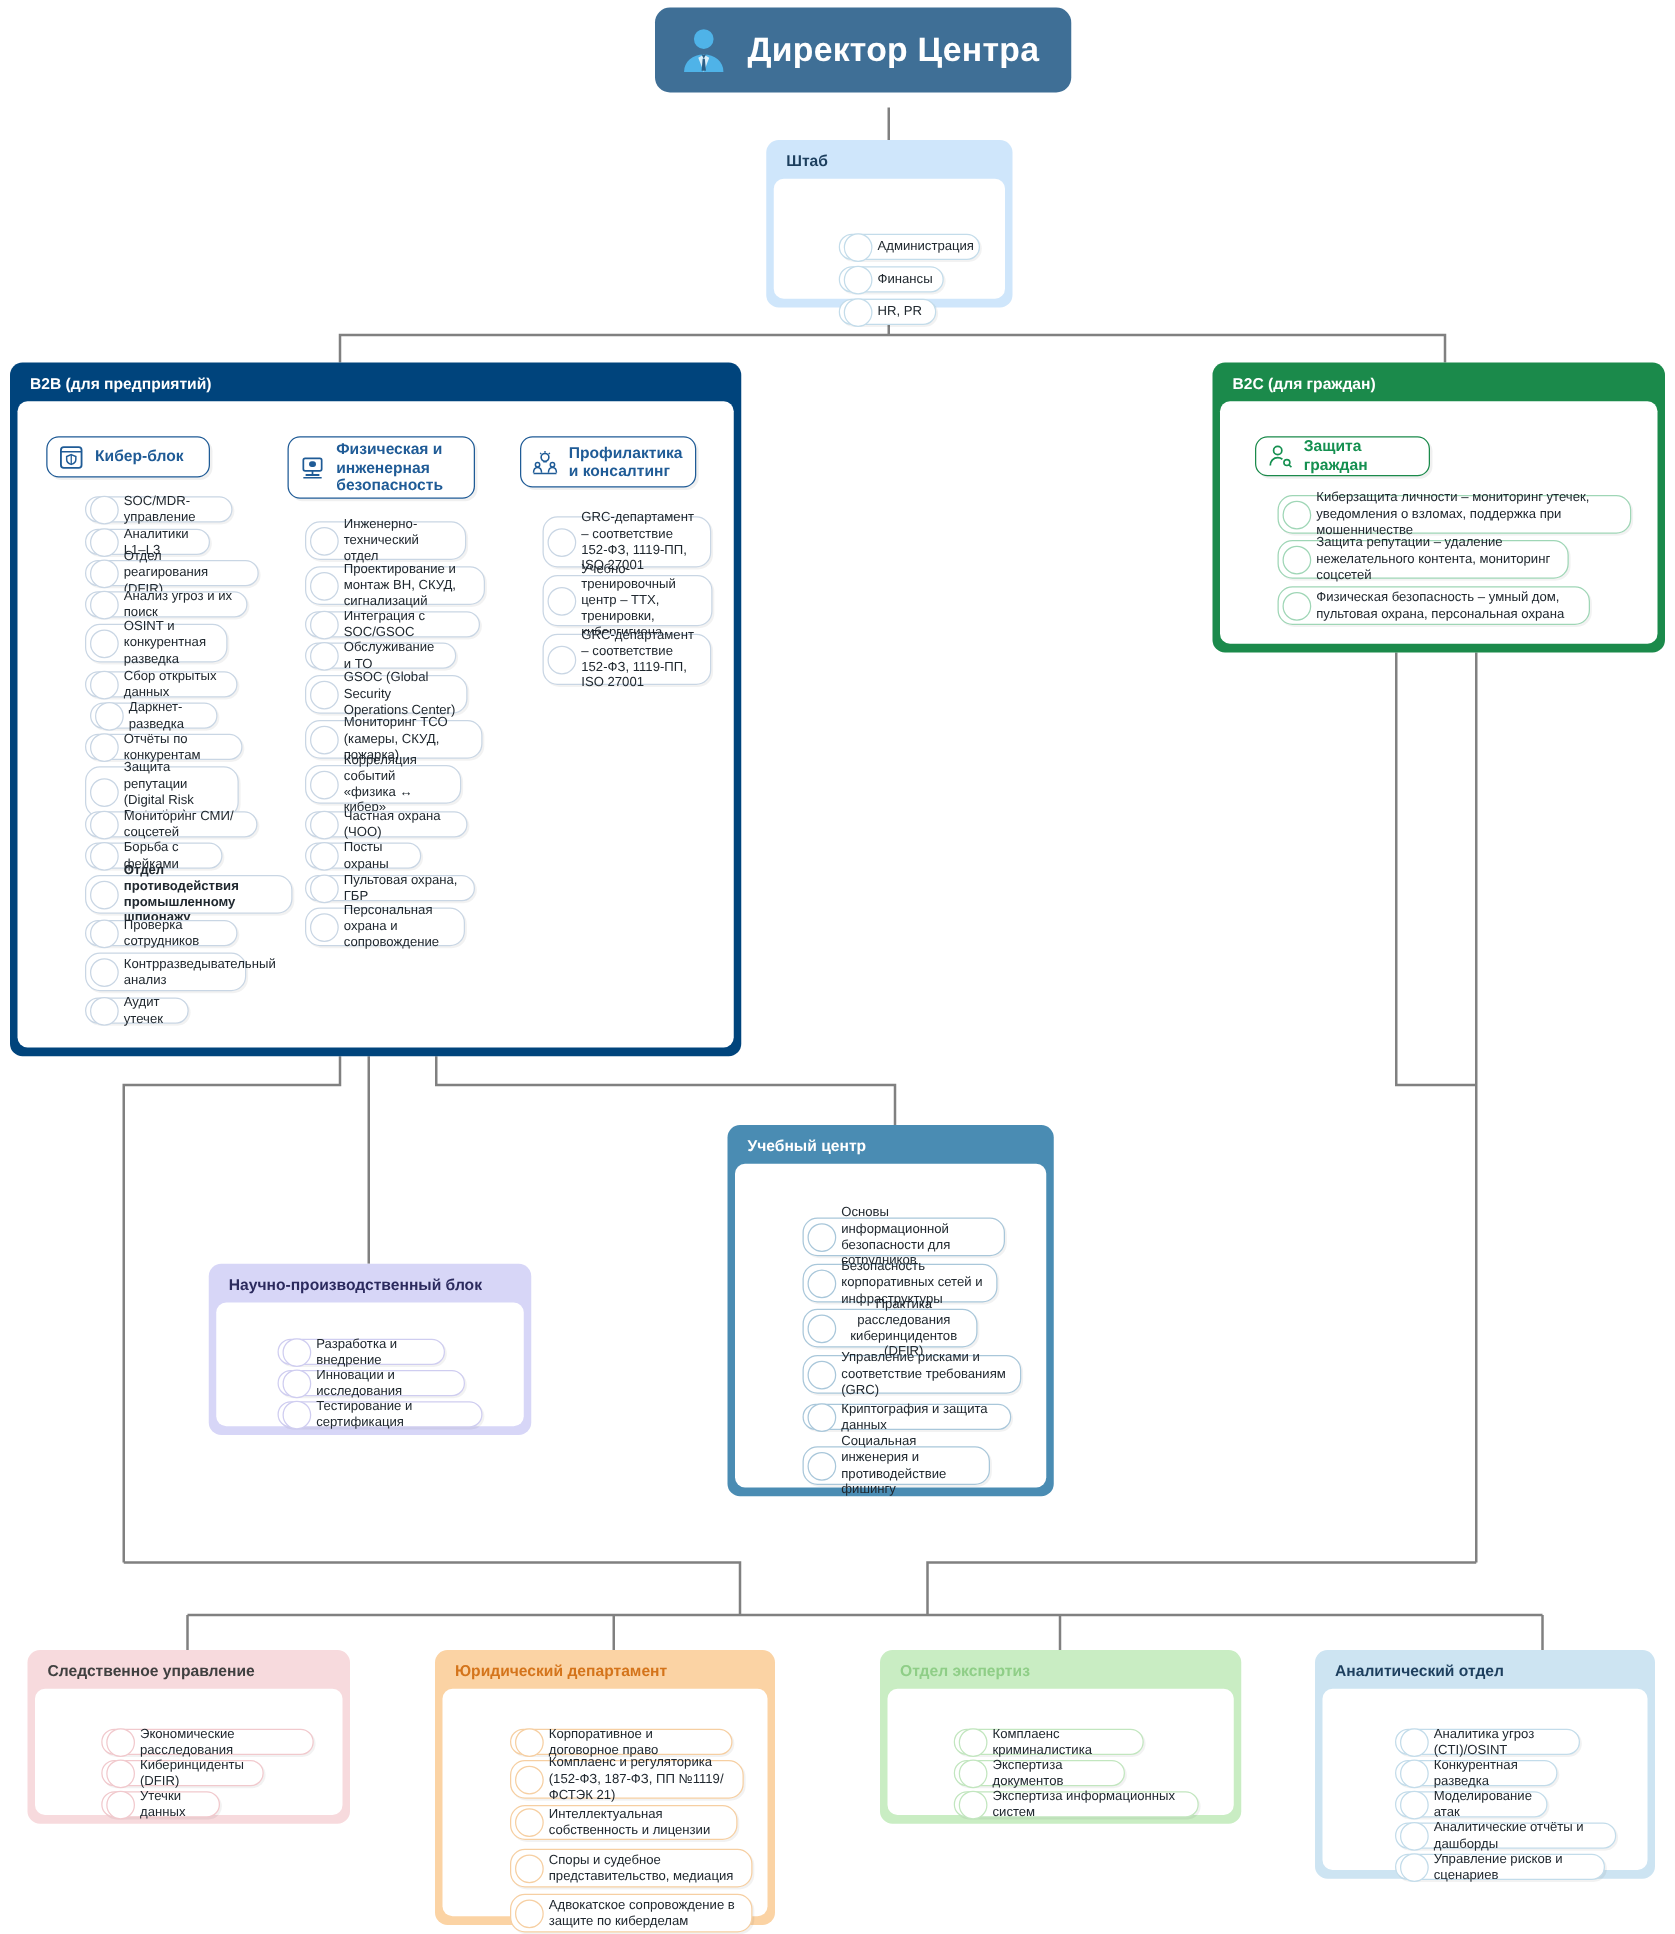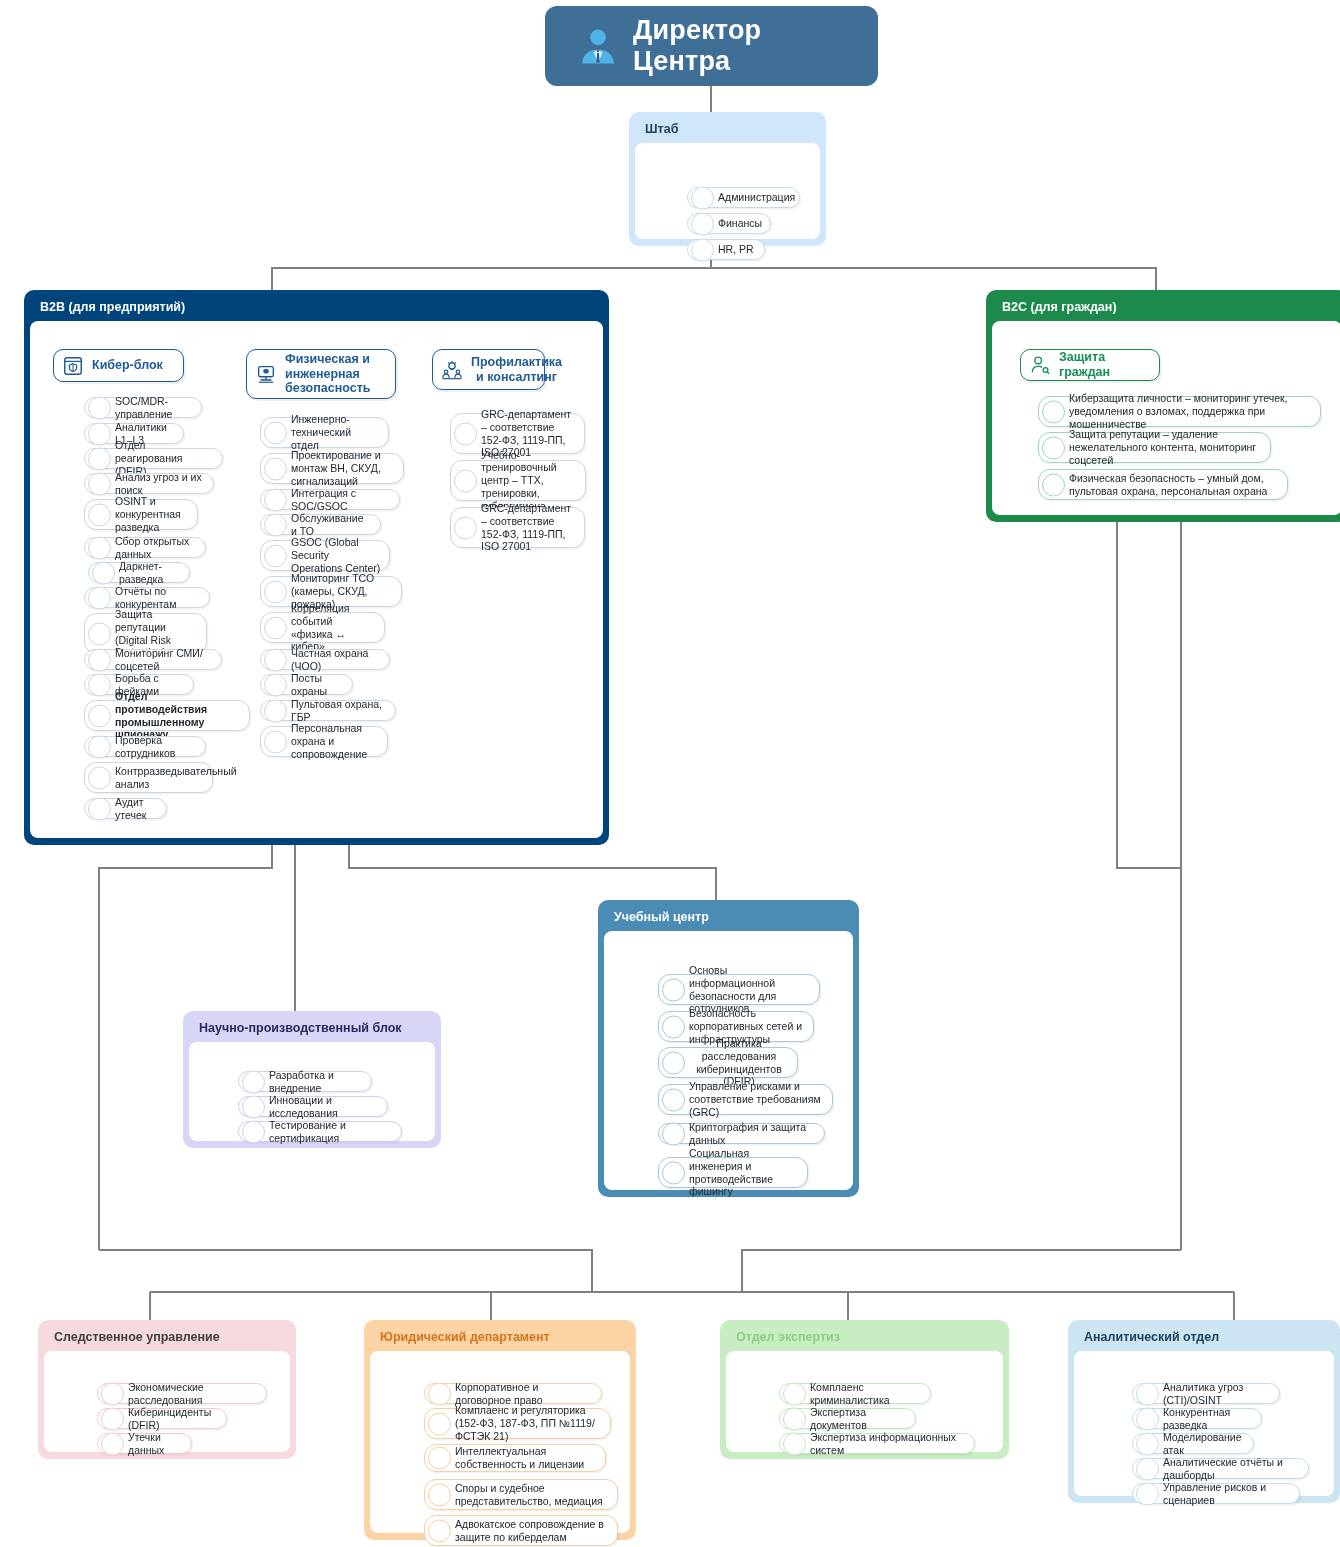--- a/index.html
+++ b/index.html
@@ -9,30 +9,30 @@
     font-family:"Liberation Sans","DejaVu Sans",sans-serif;
     overflow:hidden;
   }
   #canvas{position:absolute;left:0;top:0;width:1340px;height:1547px;}
   svg.wires{position:absolute;left:0;top:0;width:1340px;height:1547px;pointer-events:none;}
   svg.wires path,svg.wires line{fill:none;stroke:#808080;stroke-width:2;}
   .node{position:absolute;box-sizing:border-box;}
 
   
   .director{
-    left:545px;top:6px;width:333px;height:80px;
+    left:524px;top:6px;width:333px;height:68px;
     background:#3f6f96;border-radius:12px;
-    display:flex;align-items:center;gap:14px;padding:0 32px;
+    display:flex;align-items:center;gap:14px;padding:0 18px;
   }
   .director .title{
     color:#ffffff;font-size:27px;font-weight:bold;letter-spacing:.2px;
   }
 
   
-  .group{border-radius:10px;padding:6px;margin-left:16px;}
+  .group{border-radius:10px;padding:6px;}
   .group > .grp-title{
     font-size:12.5px;font-weight:bold;padding:4px 10px 6px 10px;
     line-height:1.2;
   }
   .group > .grp-body{
     background:#ffffff;border-radius:8px;position:relative;
     width:100%;height:calc(100% - 26px);
   }
 
   
@@ -350,21 +350,21 @@
         </div>
       <div class="leaf lf-blue" style="left:230px;top:379px;width:136px;height:21px;">
           <span class="bullet"></span>
           <span>Пультовая охрана, ГБР</span>
         </div>
       <div class="leaf lf-blue" style="left:230px;top:405px;width:128px;height:31px;">
           <span class="bullet"></span>
           <span>Персональная охрана и сопровождение</span>
         </div>
 
-      <div class="cat" style="left:402px;top:28px;width:113px;height:41px;text-align:center;">
+      <div class="cat" style="left:402px;top:28px;width:141px;height:41px;">
         <svg class="icon" viewBox="0 0 24 24">
           <circle cx="12" cy="7.5" r="3.4" fill="none" stroke="#1f5b96" stroke-width="1.4"></circle>
           <line x1="12" y1="2" x2="12" y2="3.4" stroke="#1f5b96" stroke-width="1.2"></line>
           <line x1="7.8" y1="3.6" x2="8.7" y2="4.6" stroke="#1f5b96" stroke-width="1.2"></line>
           <line x1="16.2" y1="3.6" x2="15.3" y2="4.6" stroke="#1f5b96" stroke-width="1.2"></line>
           <line x1="10.5" y1="11.4" x2="13.5" y2="11.4" stroke="#1f5b96" stroke-width="1.3"></line>
           <circle cx="5.5" cy="14" r="1.9" fill="none" stroke="#1f5b96" stroke-width="1.3"></circle>
           <circle cx="18.5" cy="14" r="1.9" fill="none" stroke="#1f5b96" stroke-width="1.3"></circle>
           <path d="M2 21c0-3 1.6-4.6 3.5-4.6S9 18 9 21" fill="none" stroke="#1f5b96" stroke-width="1.3"></path>
           <path d="M15 21c0-3 1.6-4.6 3.5-4.6S22 18 22 21" fill="none" stroke="#1f5b96" stroke-width="1.3"></path>

